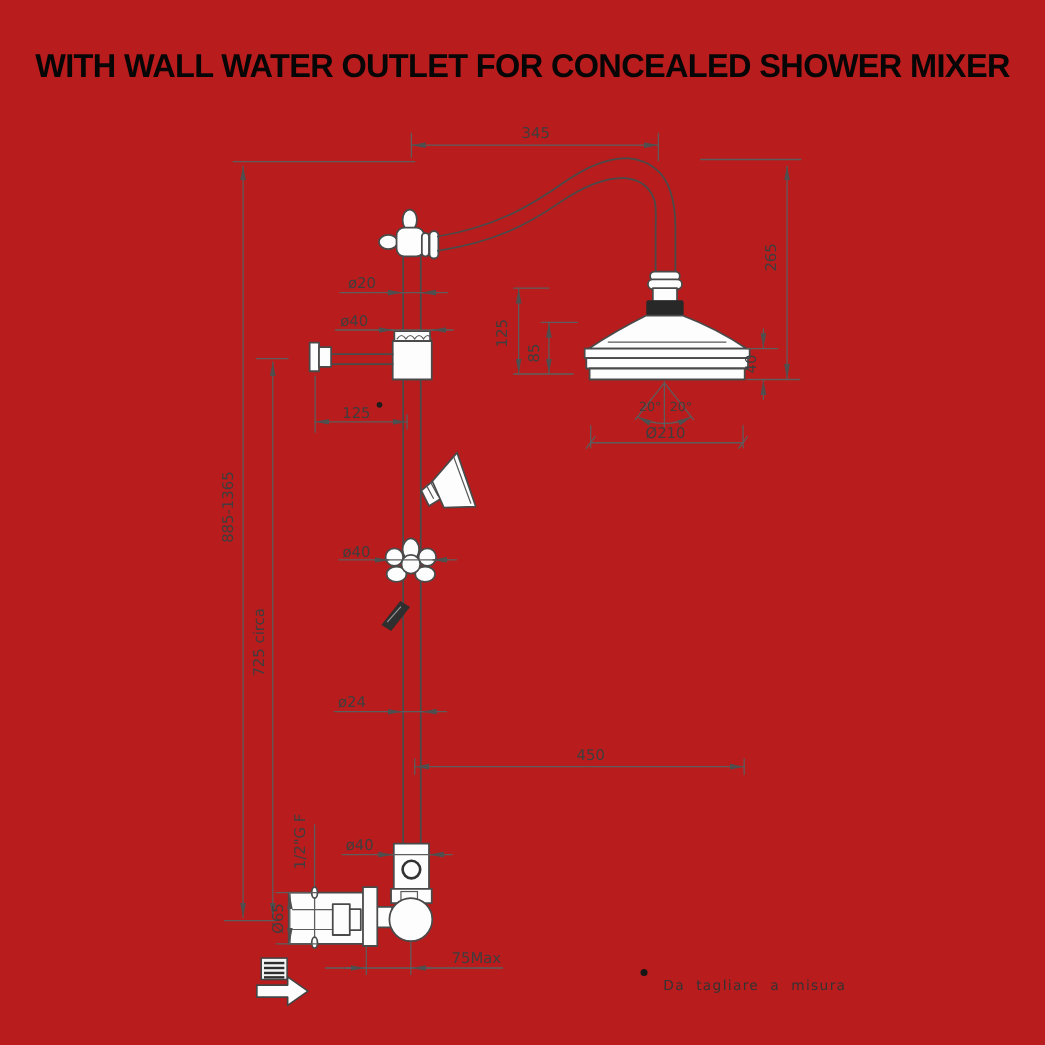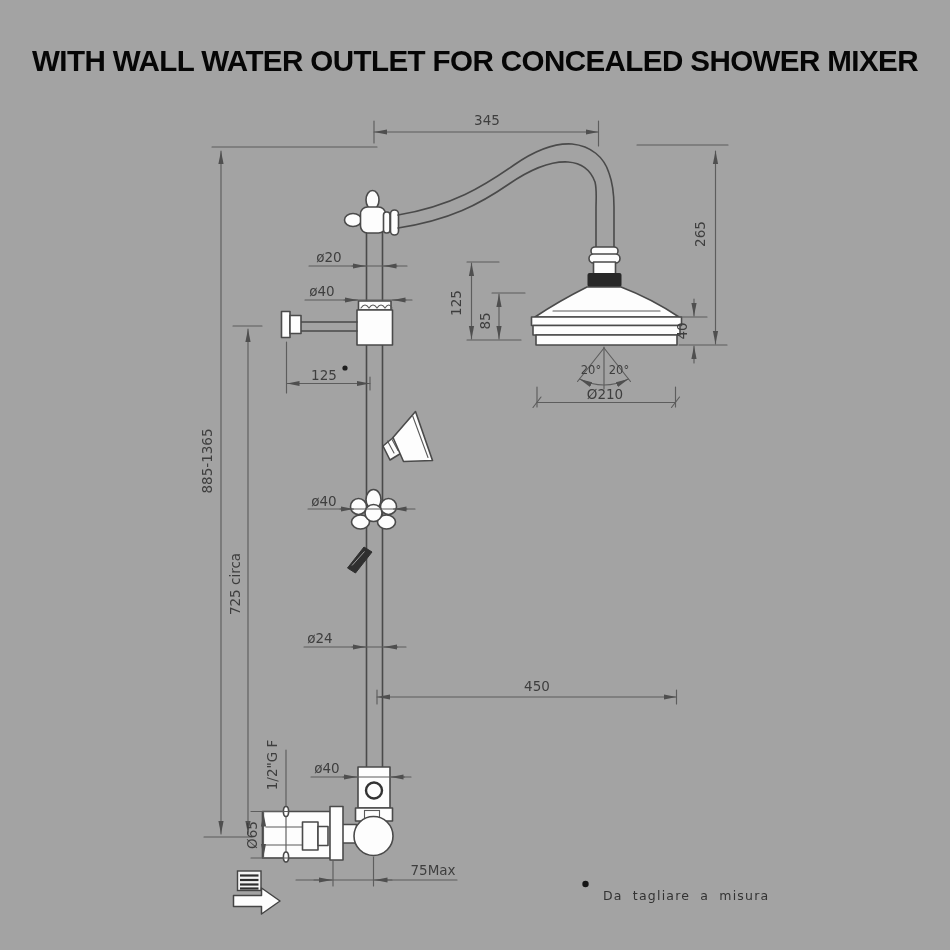--- a/index.html
+++ b/index.html
@@ -1,16 +1,16 @@
 <!DOCTYPE html>
 <html><head>
 <meta charset="utf-8">
 <style>
   html,body{margin:0;padding:0;background:#ffffff;}
-  .stage{position:relative;width:950px;height:950px;background:#a3a3a3;overflow:hidden;
+  .stage{position:relative;width:950px;height:950px;background:#b91c1c;overflow:hidden;
          font-family:"Liberation Sans", sans-serif;}
   .title{position:absolute;top:44px;left:0;width:950px;text-align:center;
          font-family:"Liberation Sans", sans-serif;font-weight:bold;font-size:30px;
          letter-spacing:-0.6px;color:#060606;white-space:nowrap;transform:scaleX(0.985);}
   svg{position:absolute;top:0;left:0;}
   .obj{stroke:#4a4a4a;stroke-width:1.6;fill:none;stroke-linecap:round;stroke-linejoin:round;}
   .objf{stroke:#4a4a4a;stroke-width:1.6;fill:#fdfdfd;stroke-linejoin:round;}
   .objt{stroke:#5a5a5a;stroke-width:1.1;fill:none;stroke-linecap:round;}
   .dim{stroke:#5d5d5d;stroke-width:1.15;fill:none;stroke-linecap:round;}
   .dk{fill:#282828;stroke:none;}

